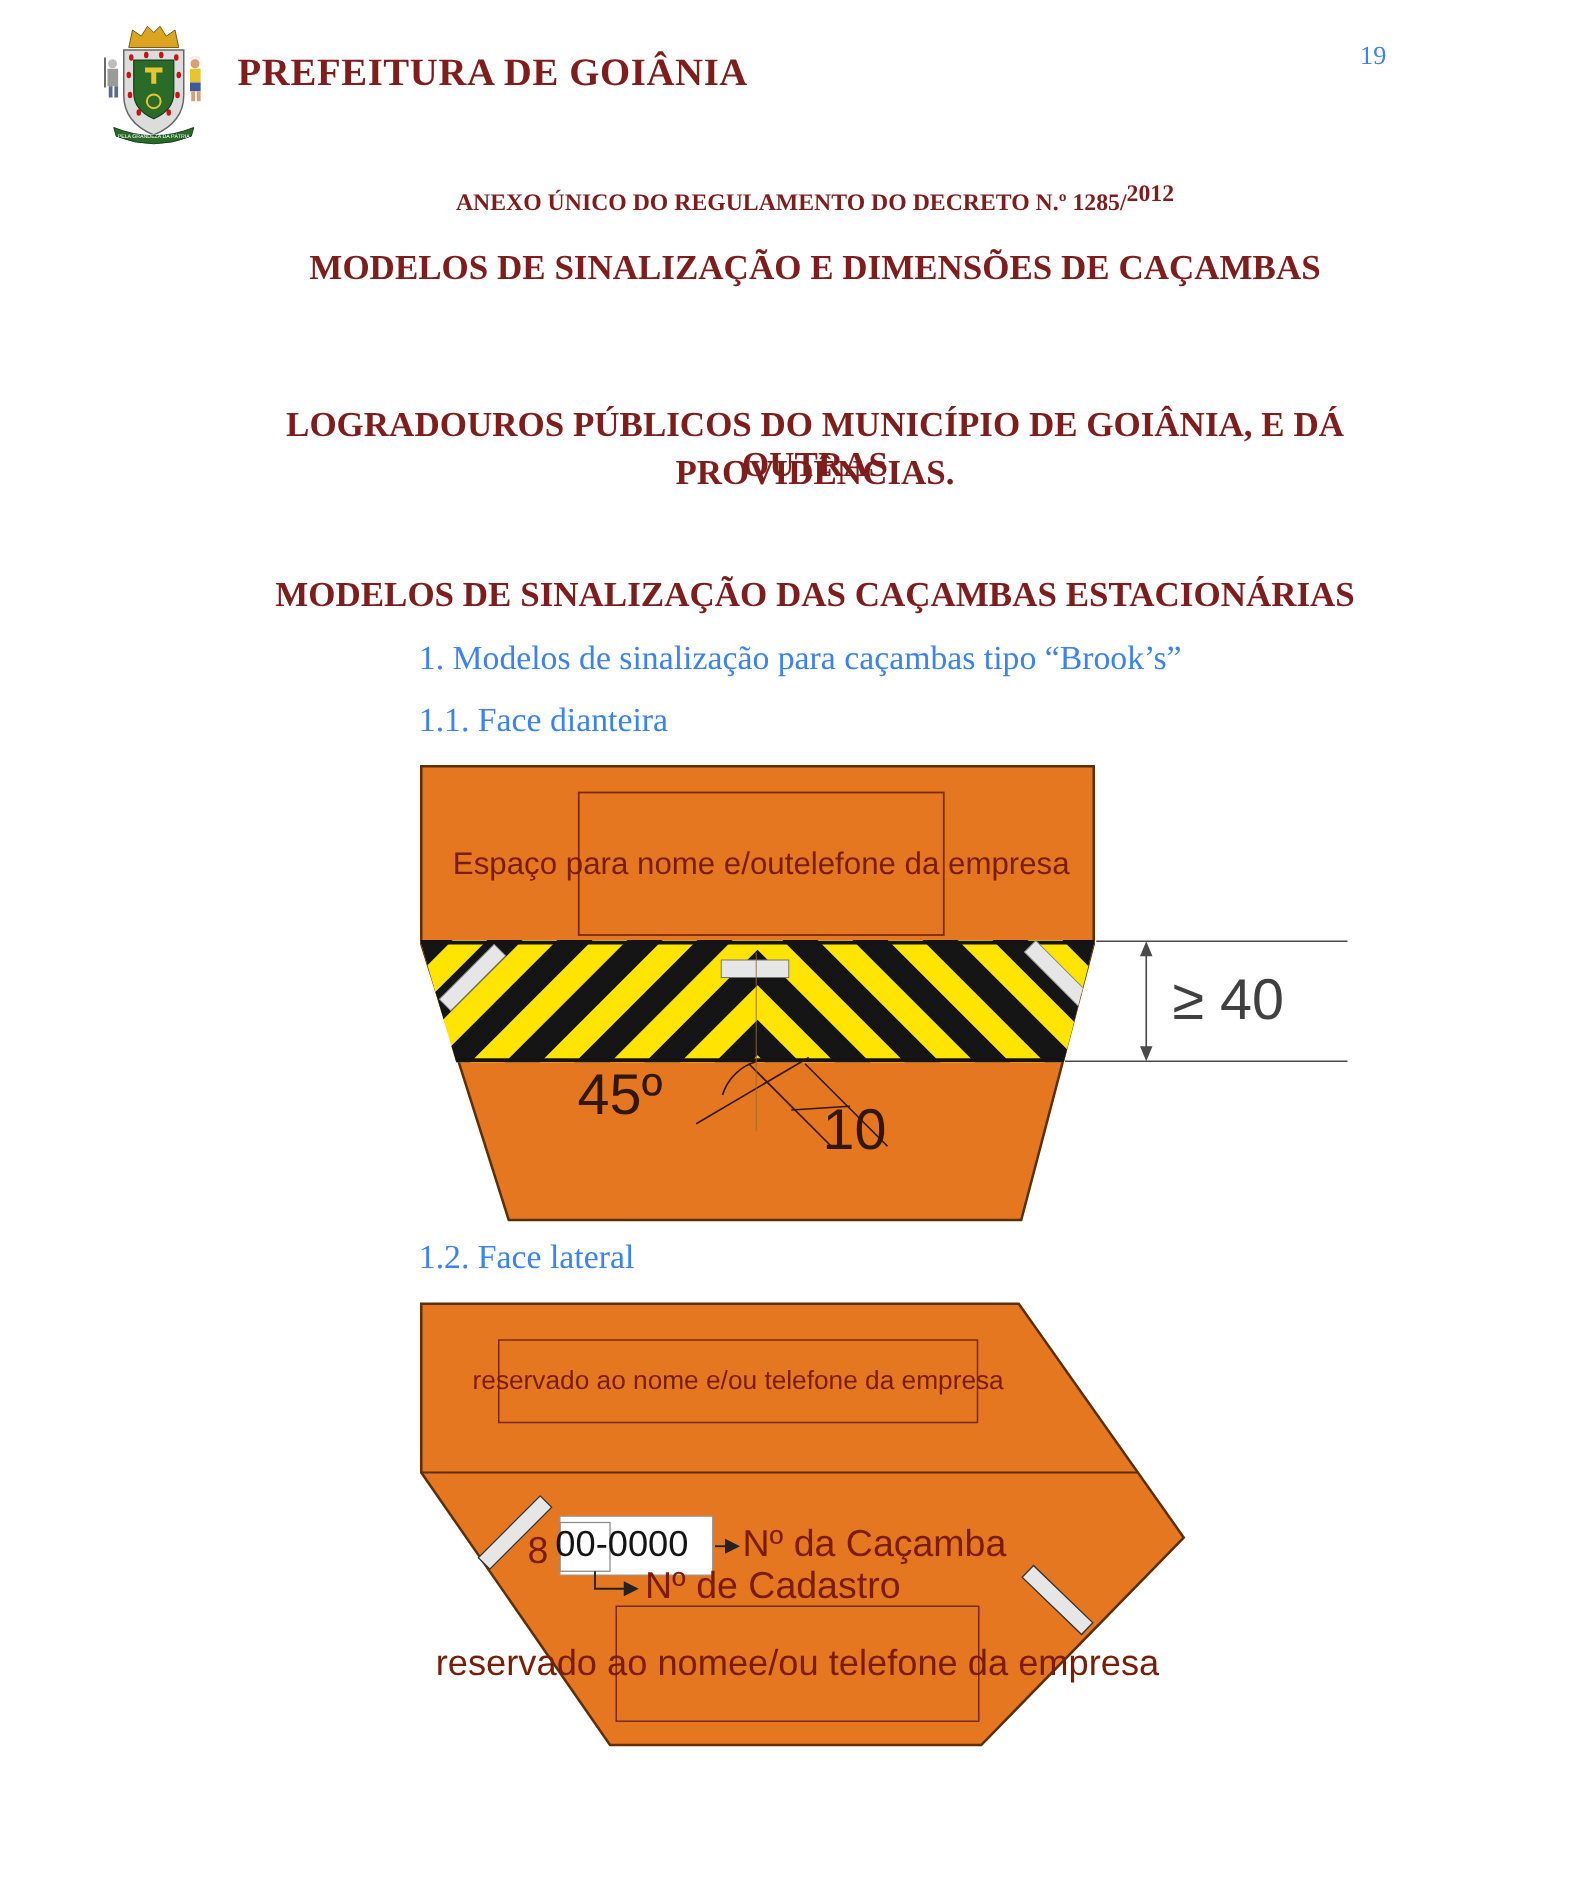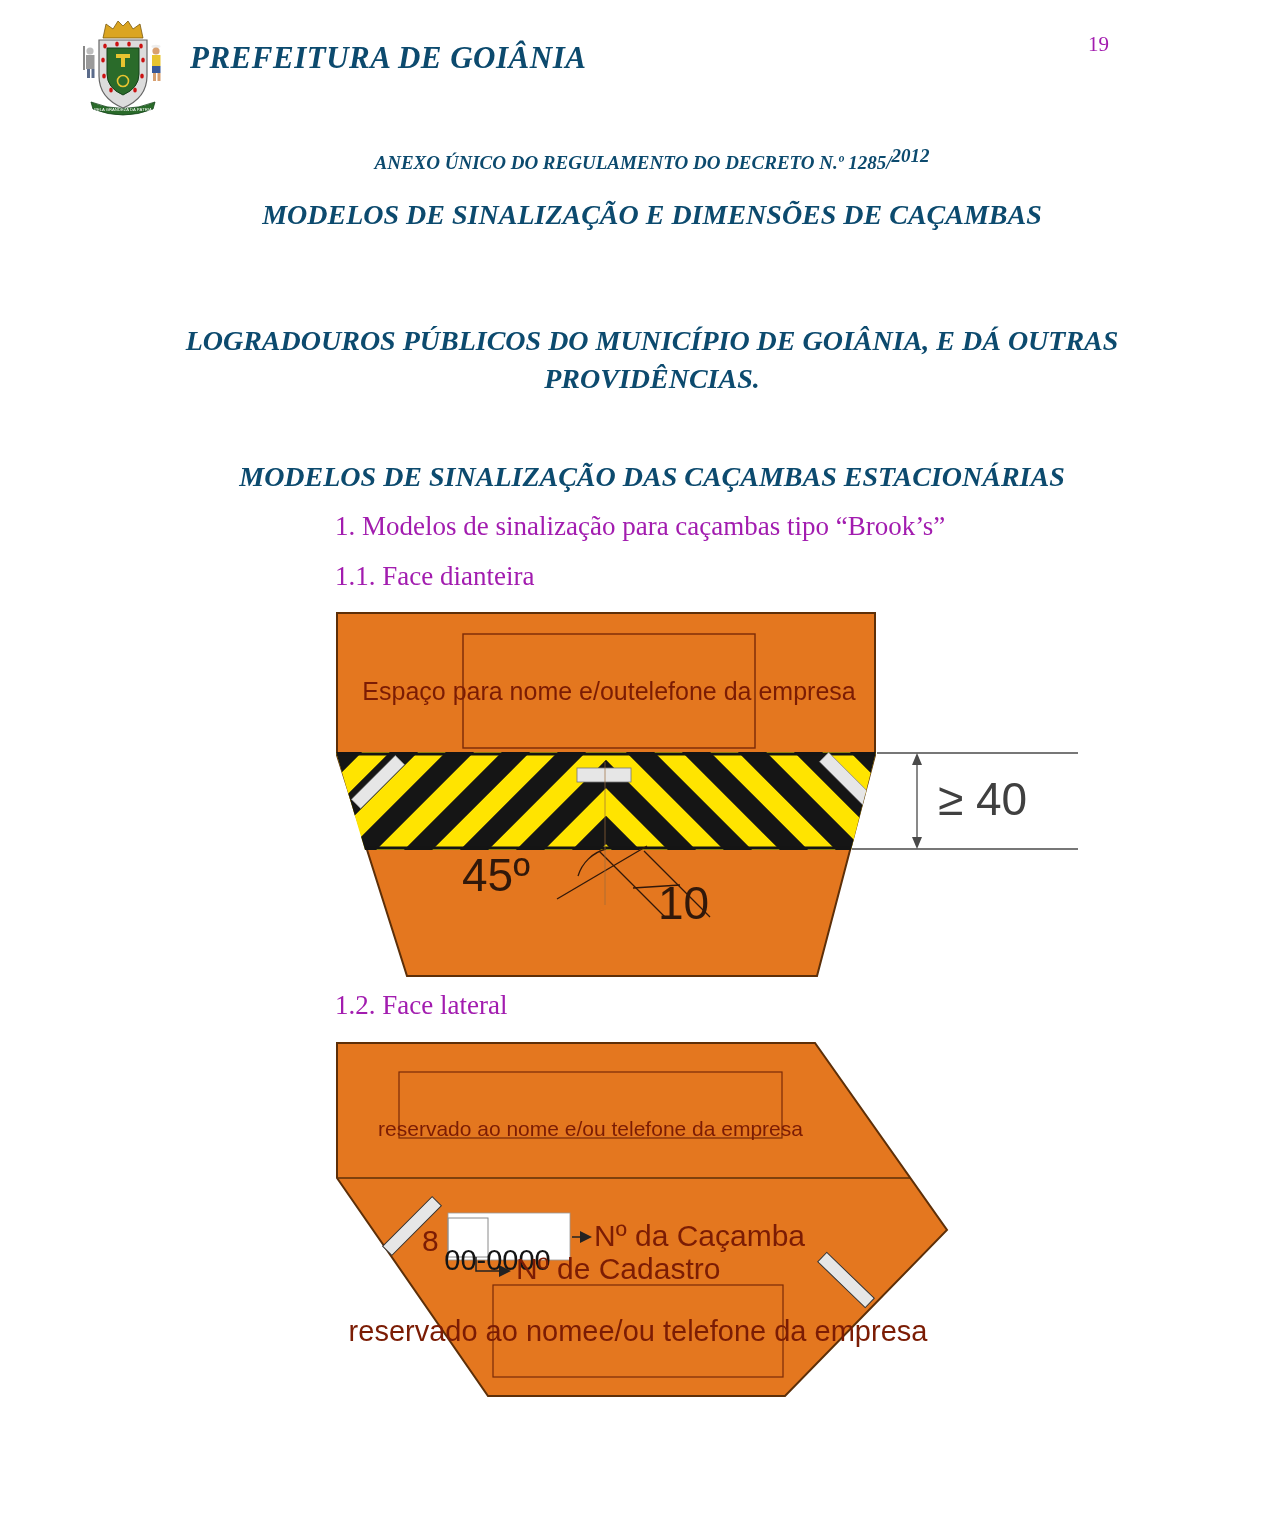--- a/index.html
+++ b/index.html
@@ -1,24 +1,24 @@
 <!DOCTYPE html>
 <html style="--orange: #E4771F; --stripe-yellow: #FFE400; --stripe-black: #151515; --outline: #5D2F08; --maroon-text: #7B1C04; --reflective: #E6E6E6; --dim-line: #4A4A4A; --annot-dark: #31180A;"><head>
 <meta charset="utf-8">
 <style>
   html,body{margin:0;padding:0;background:#888;}
   .page{position:relative;width:1262px;height:1521px;background:#fff;margin:0 auto;overflow:hidden;
         font-family:"Liberation Serif", serif;}
   .abs{position:absolute;white-space:nowrap;}
-  .serif-b{font-family:"Liberation Serif",serif;font-weight:bold;color:#0c4a6e;font-style:italic;}
-  .serif-r{font-family:"Liberation Serif",serif;color:#a21caf;}
+  .serif-b{font-family:"Liberation Serif",serif;font-weight:bold;color:#7f1d1d;}
+  .serif-r{font-family:"Liberation Serif",serif;color:#3b82f6;}
   .ctr{text-align:center;white-space:normal;}
   .sans{font-family:"Liberation Sans",sans-serif;}
   .maroon{color:var(--maroon-text);}
-  .flexc{display:flex;align-items:center;justify-content:center;text-align:center;margin-top:24px;}
+  .flexc{display:flex;align-items:center;justify-content:center;text-align:center;}
   .flexcol{display:flex;flex-direction:row;align-items:center;justify-content:center;text-align:left;}
   .sup2012{position:relative;top:-7px;}
   svg{display:block;}
   .art{position:absolute;left:0;top:0;}
 </style>
 </head>
 <body>
 
 <div class="page">
 

